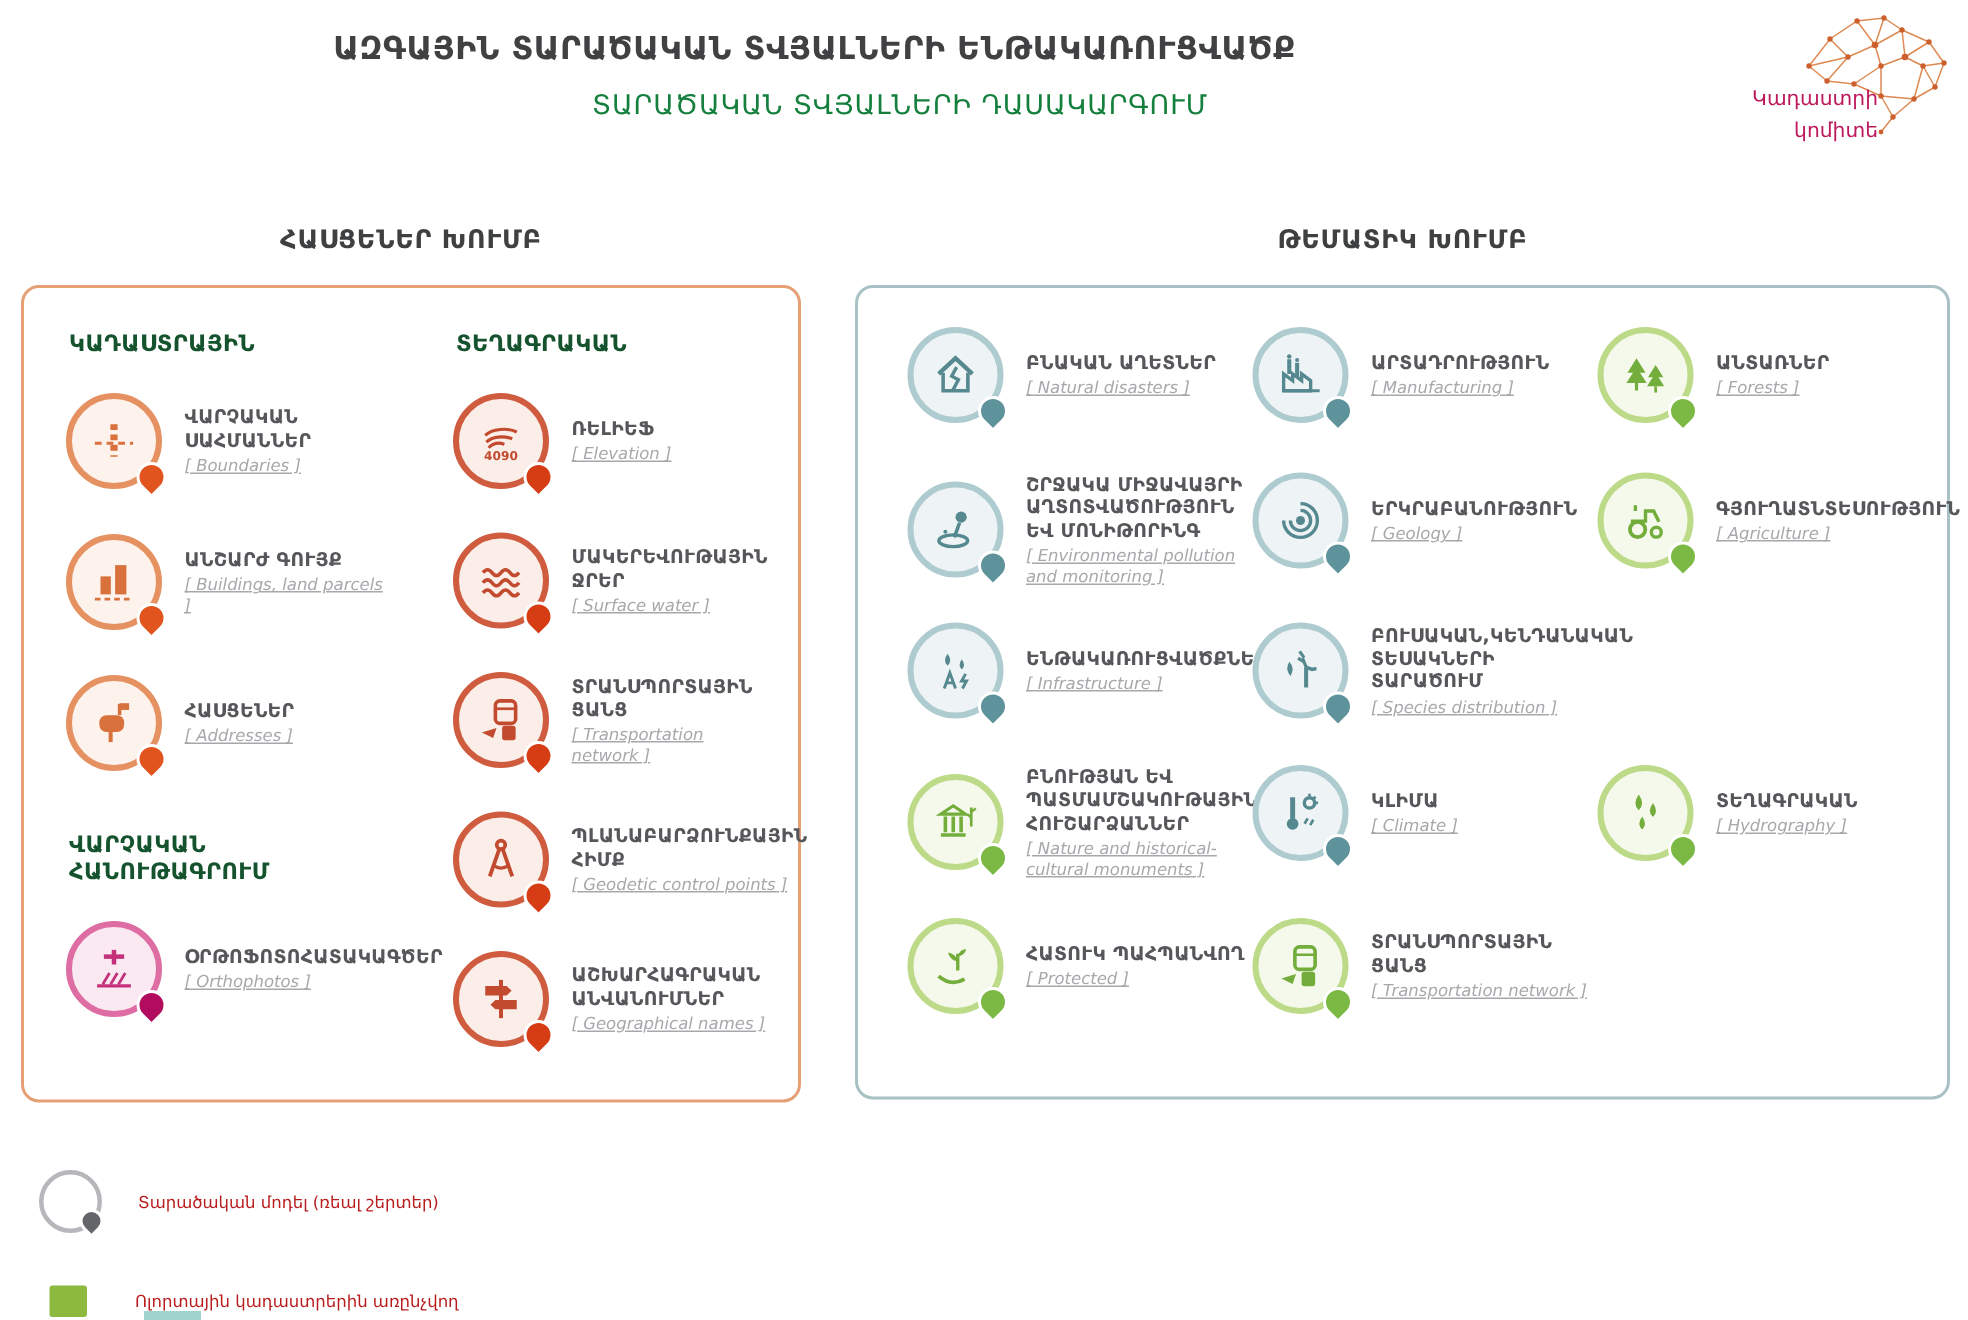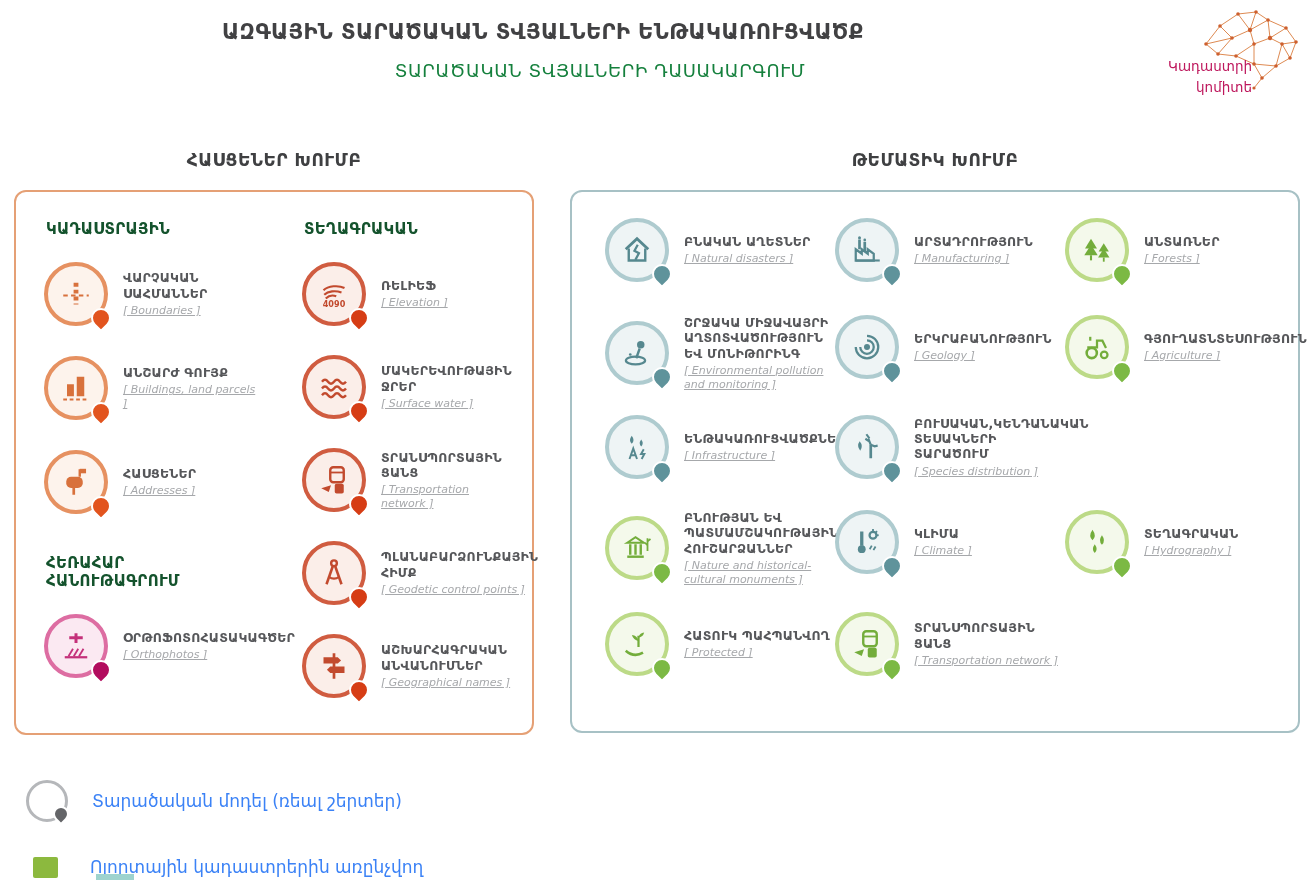--- a/index.html
+++ b/index.html
@@ -72,21 +72,21 @@
   .lg-badge{
     position:relative;flex:0 0 auto;width:36px;height:36px;border-radius:50%;
     border:3px solid #b5b7ba;background:#fff;margin-left:2px;
   }
   .lg-pin{
     position:absolute;right:-4px;bottom:-3px;width:12px;height:12px;
     background:#646568;border:2px solid #fff;
     border-radius:50% 50% 0 50%;transform:rotate(45deg);
   }
   .lg-square{flex:0 0 auto;width:25px;height:21px;border-radius:2px;margin:0 8px 0 9px;}
-  .lg-label{font-size:17px;color:#3b82f6;}
+  .lg-label{font-size:11px;color:#b91c1c;}
   #cutoff-swatch{position:absolute;left:96px;top:874px;width:38px;height:6px;background:#9ed3ce;}
   .hidden-defs{position:absolute;width:0;height:0;overflow:hidden;}
 </style>
 </head>
 <body>
 
 <svg class="hidden-defs" aria-hidden="true">
   <defs>
     <symbol id="sym-boundary" viewBox="0 0 24 24">
       <line x1="12" y1="4.5" x2="12" y2="19" stroke="currentColor" stroke-width="3.2" stroke-dasharray="2.6 2"></line>
@@ -304,21 +304,21 @@
           <svg viewBox="0 0 24 24" aria-hidden="true">
             <use href="#sym-mailbox"></use>
           </svg>
           <span class="pin"></span>
         </span>
         <span class="txt">
           <span class="label">ՀԱՍՑԵՆԵՐ</span>
           <span class="sub">[ Addresses ]</span>
         </span>
       </div>
-      <div class="sec-header later">ՀԵՌԱՀԱՐ ՀԱՆՈՒԹԱԳՐՈՒՄ</div>
+      <div class="sec-header later">ՎԱՐՉԱԿԱՆ ՀԱՆՈՒԹԱԳՐՈՒՄ</div>
       <div class="item">
         <span class="badge" style="--ring:#dd6da2;--fill:#fbe9f2;--glyph:#c4307a;--pin:#b20c5e">
           <svg viewBox="0 0 24 24" aria-hidden="true">
             <use href="#sym-orthophoto"></use>
           </svg>
           <span class="pin"></span>
         </span>
         <span class="txt">
           <span class="label">ՕՐԹՈՖՈՏՈՀԱՏԱԿԱԳԾԵՐ</span>
           <span class="sub">[ Orthophotos ]</span>

